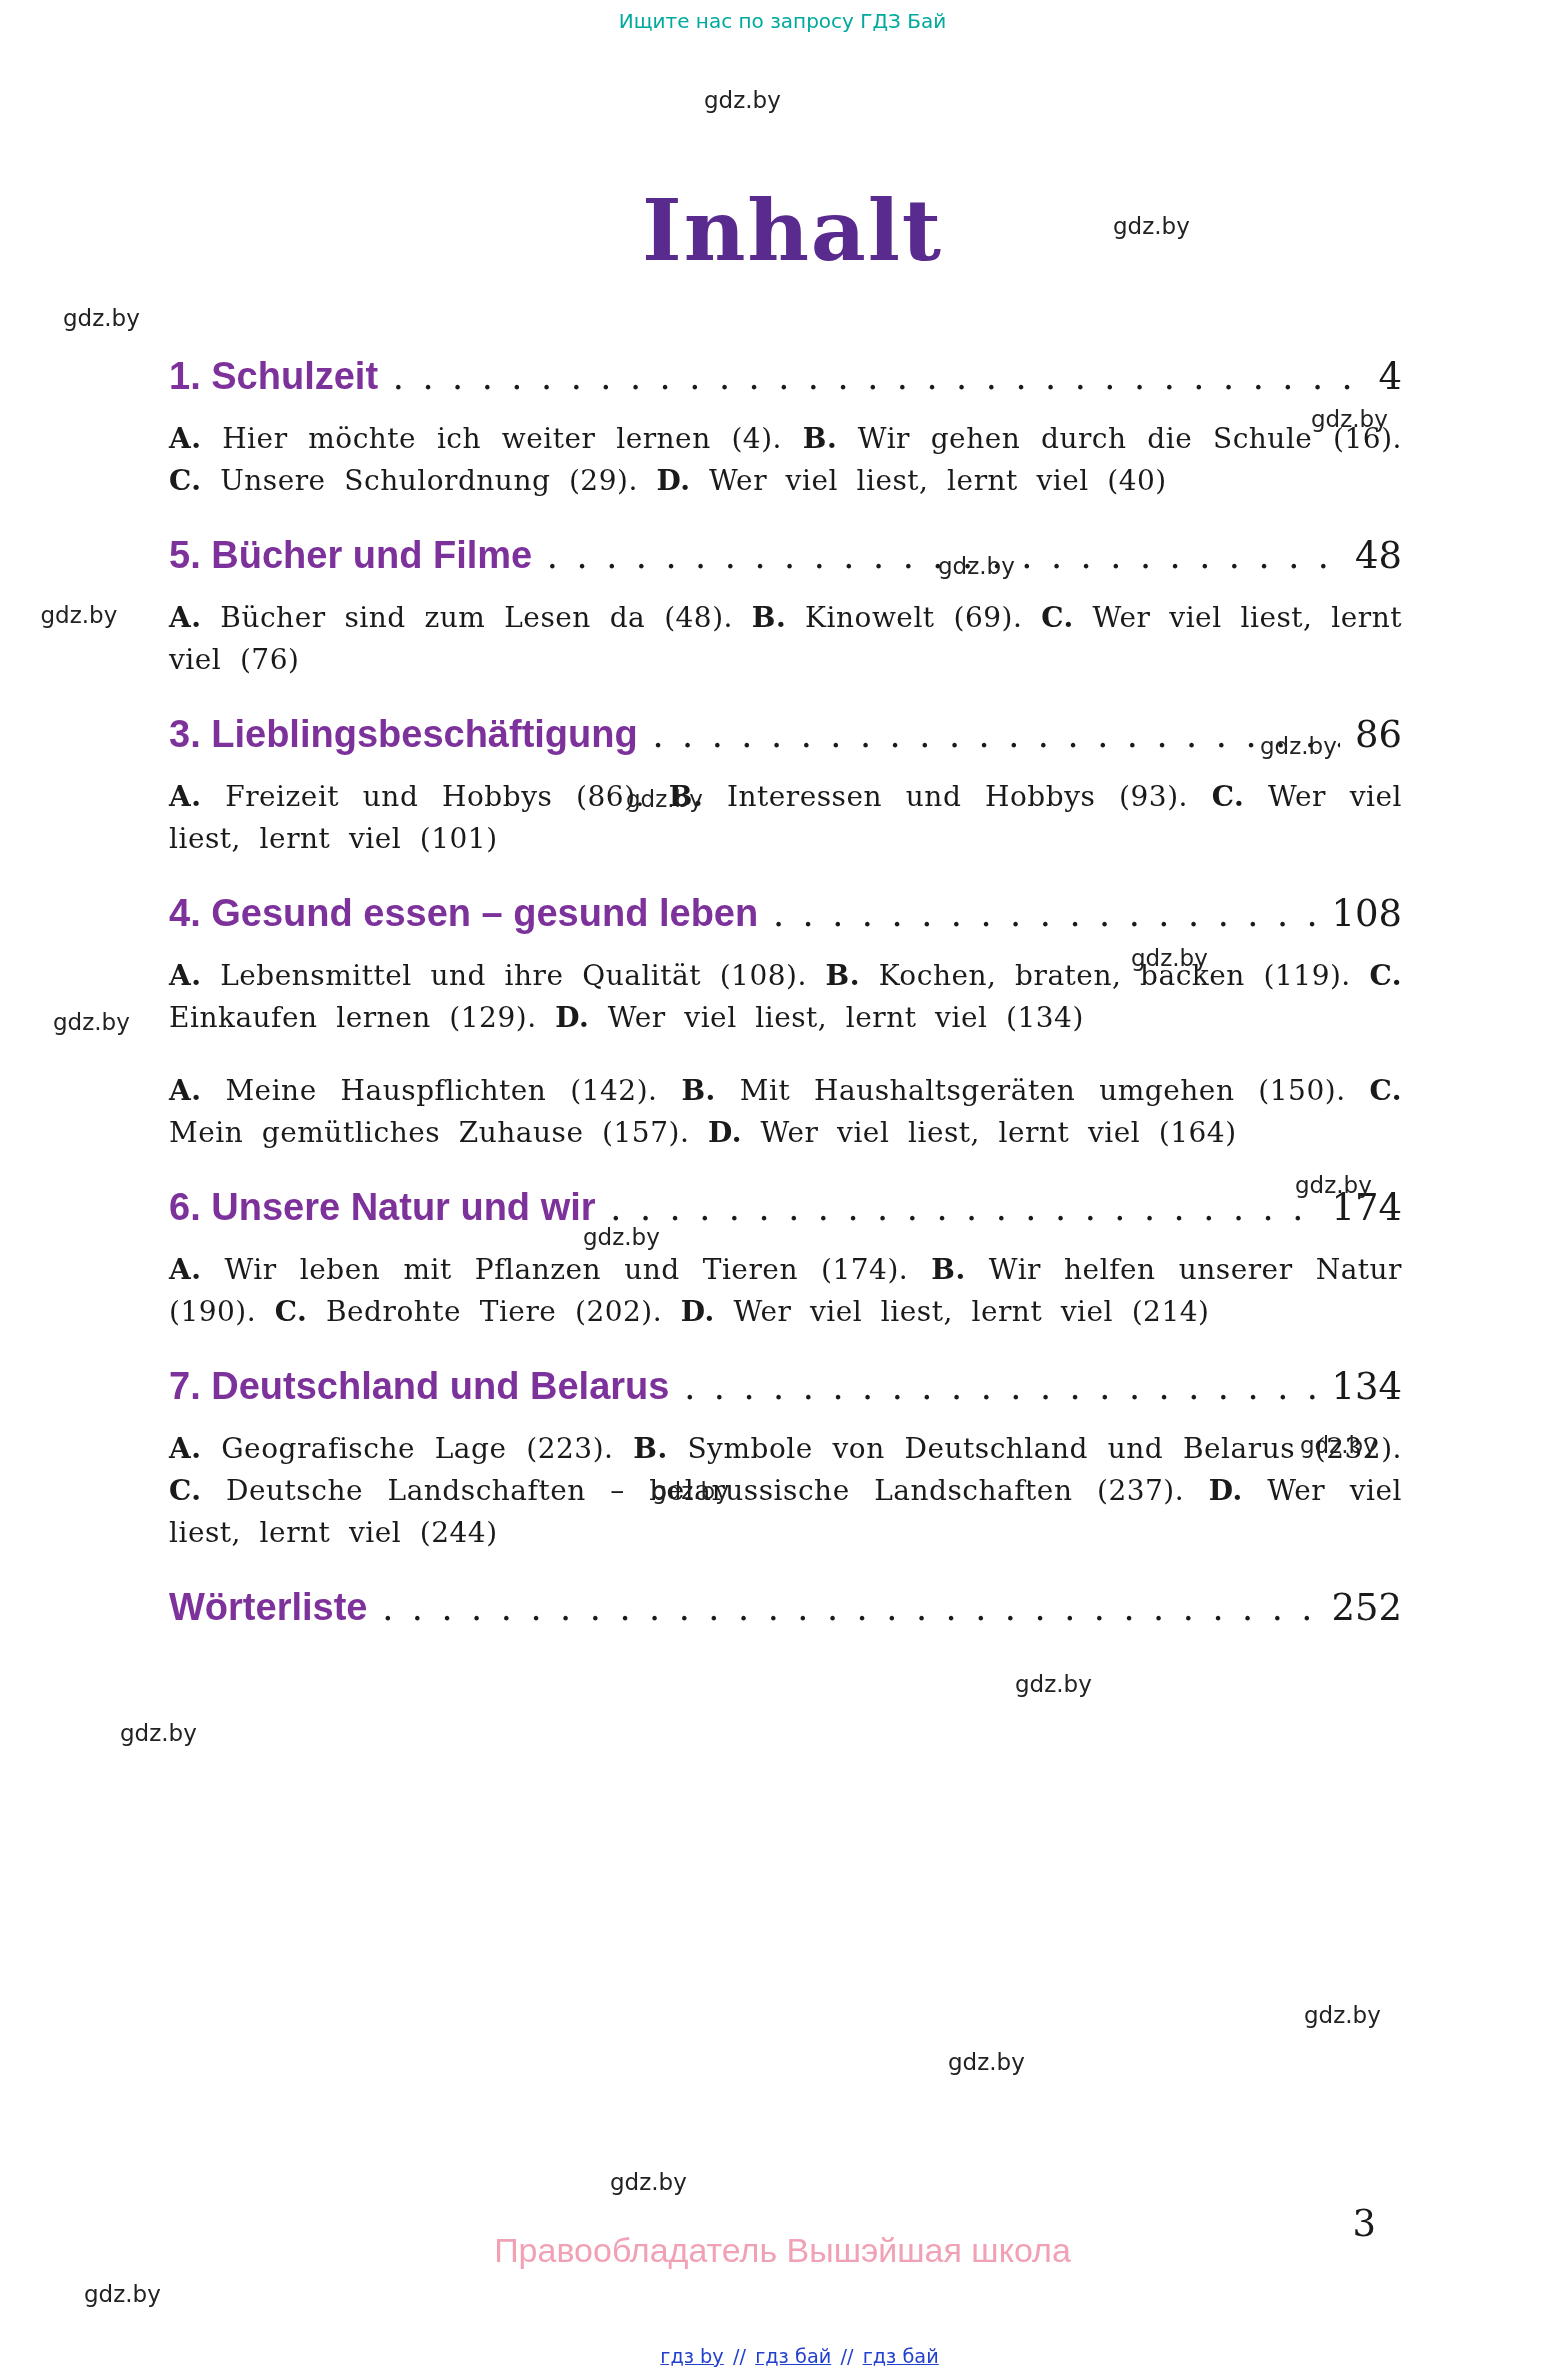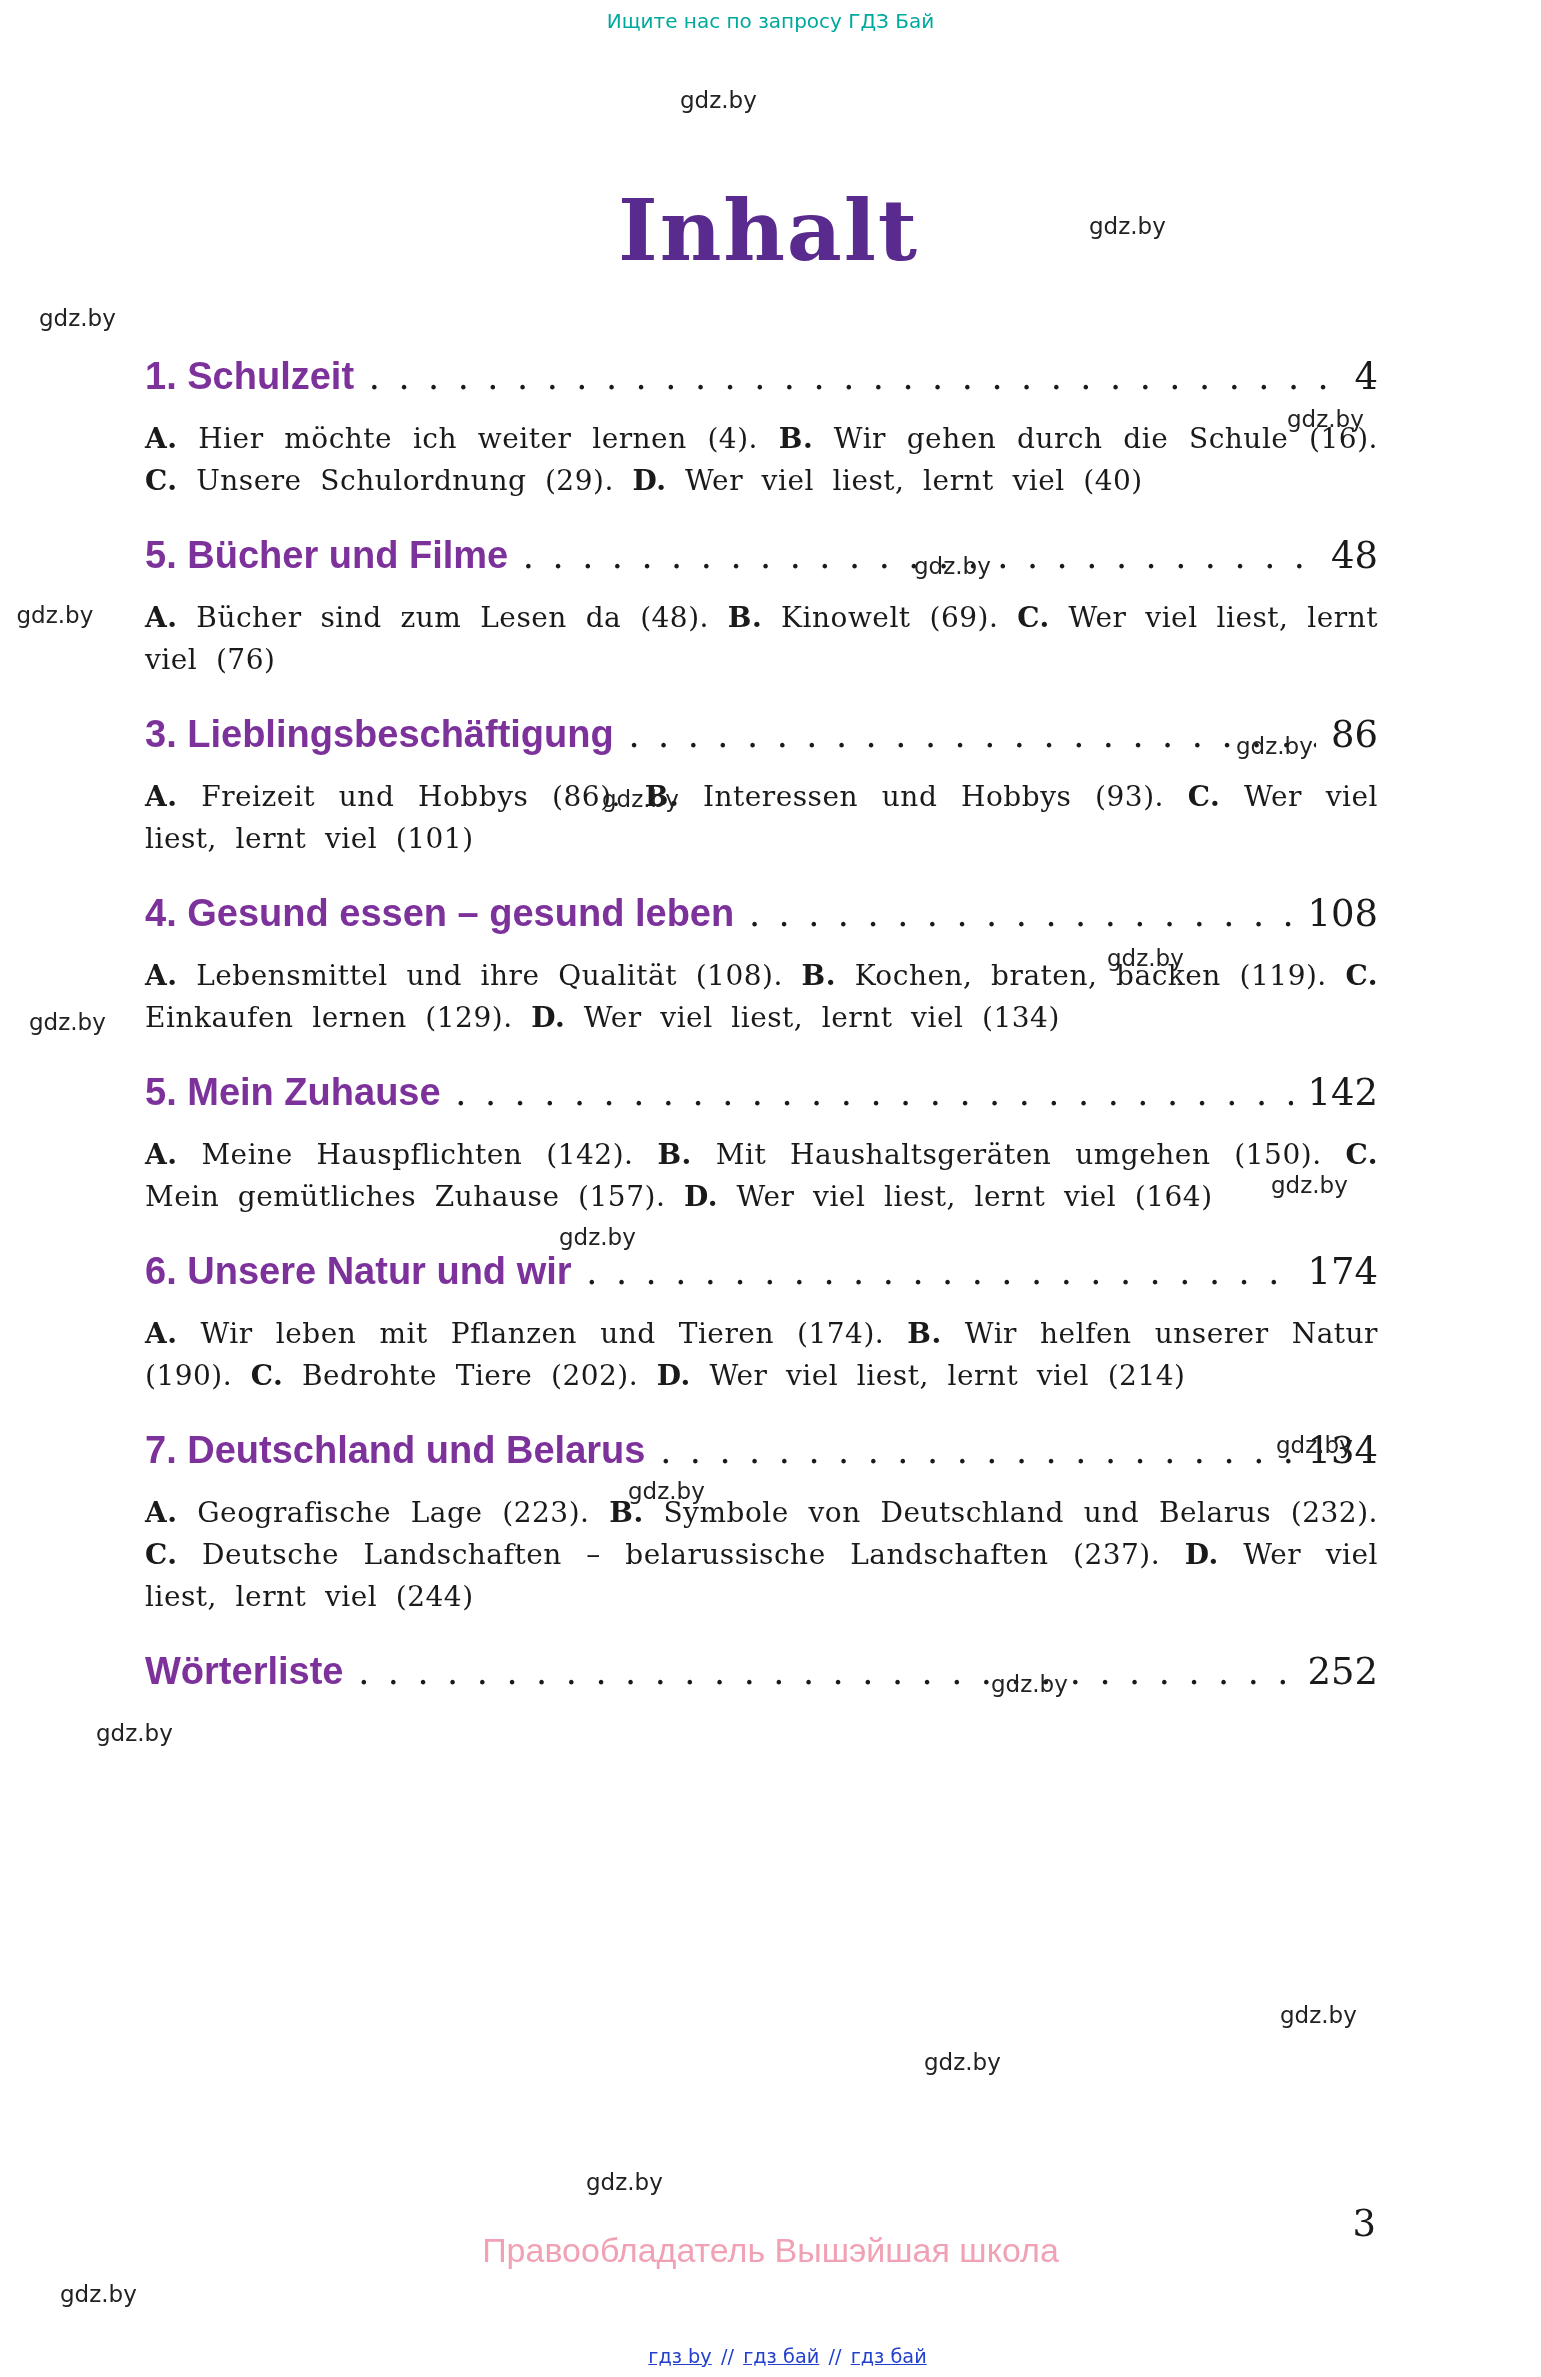--- a/index.html
+++ b/index.html
@@ -10,21 +10,21 @@
     --publisher-pink:#f0a2b4;
     --link-blue:#2340cc;
     --watermark:#222222;
   }
   *{margin:0;padding:0;box-sizing:border-box;}
   html,body{background:#ffffff;}
   body{
     width:1541px;height:2377px;position:relative;overflow:hidden;
     font-family:"DejaVu Serif",serif;color:var(--text);
   }
-  .page{position:absolute;inset:0;}
+  .page{position:absolute;inset:0;margin-left:24px;}
   .banner{
     position:absolute;top:9.2px;left:0;right:0;text-align:center;
     font-family:"DejaVu Sans",sans-serif;font-size:20px;color:var(--banner);
   }
   .title{
     position:absolute;top:180px;left:152px;width:1233px;text-align:center;
     font-family:"DejaVu Serif",serif;font-weight:bold;font-size:85px;
     color:var(--title);letter-spacing:1.8px;
   }
   .toc{position:absolute;top:354px;left:145px;width:1233px;}
@@ -107,25 +107,20 @@
   <section class="entry">
     <div class="entry-head">
       <span class="entry-title">4. Gesund essen – gesund leben</span>
       <span class="leader"></span>
       <span class="entry-page">108</span>
     </div>
     <p class="entry-desc"><b>A.</b> Lebensmittel und ihre Qualität (108). <b>B.</b> Kochen, braten, backen (119). <b>C.</b> Einkaufen lernen (129). <b>D.</b> Wer viel liest, lernt viel (134)</p>
   </section>
 
   <section class="entry">
-    <div class="entry-head">
-      <span class="entry-title">5. Mein Zuhause</span>
-      <span class="leader"></span>
-      <span class="entry-page">142</span>
-    </div>
     <p class="entry-desc"><b>A.</b> Meine Hauspflichten (142). <b>B.</b> Mit Haushaltsgeräten umgehen (150). <b>C.</b> Mein gemütliches Zuhause (157). <b>D.</b> Wer viel liest, lernt viel (164)</p>
   </section>
 
   <section class="entry">
     <div class="entry-head">
       <span class="entry-title">6. Unsere Natur und wir</span>
       <span class="leader"></span>
       <span class="entry-page">174</span>
     </div>
     <p class="entry-desc"><b>A.</b> Wir leben mit Pflanzen und Tieren (174). <b>B.</b> Wir helfen unserer Natur (190). <b>C.</b> Bedrohte Tiere (202). <b>D.</b> Wer viel liest, lernt viel (214)</p>

